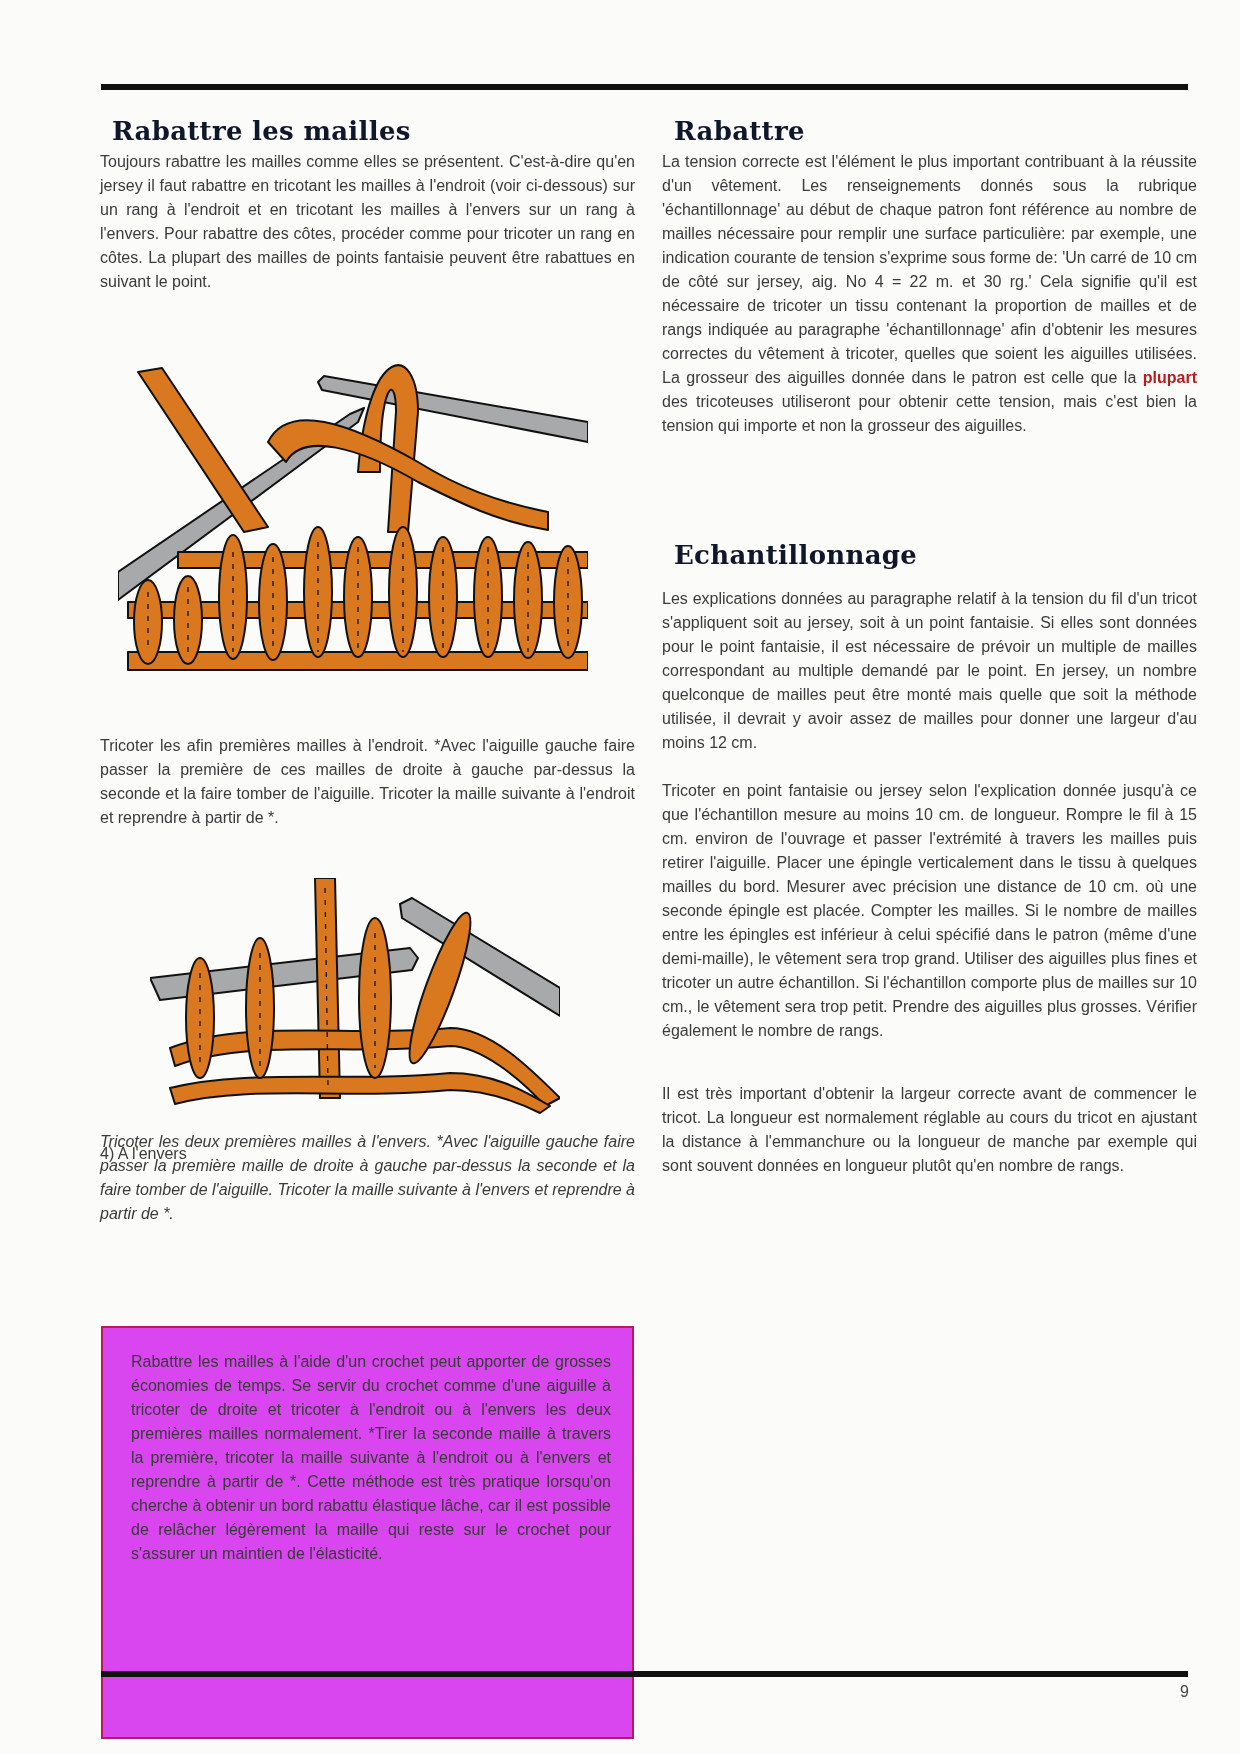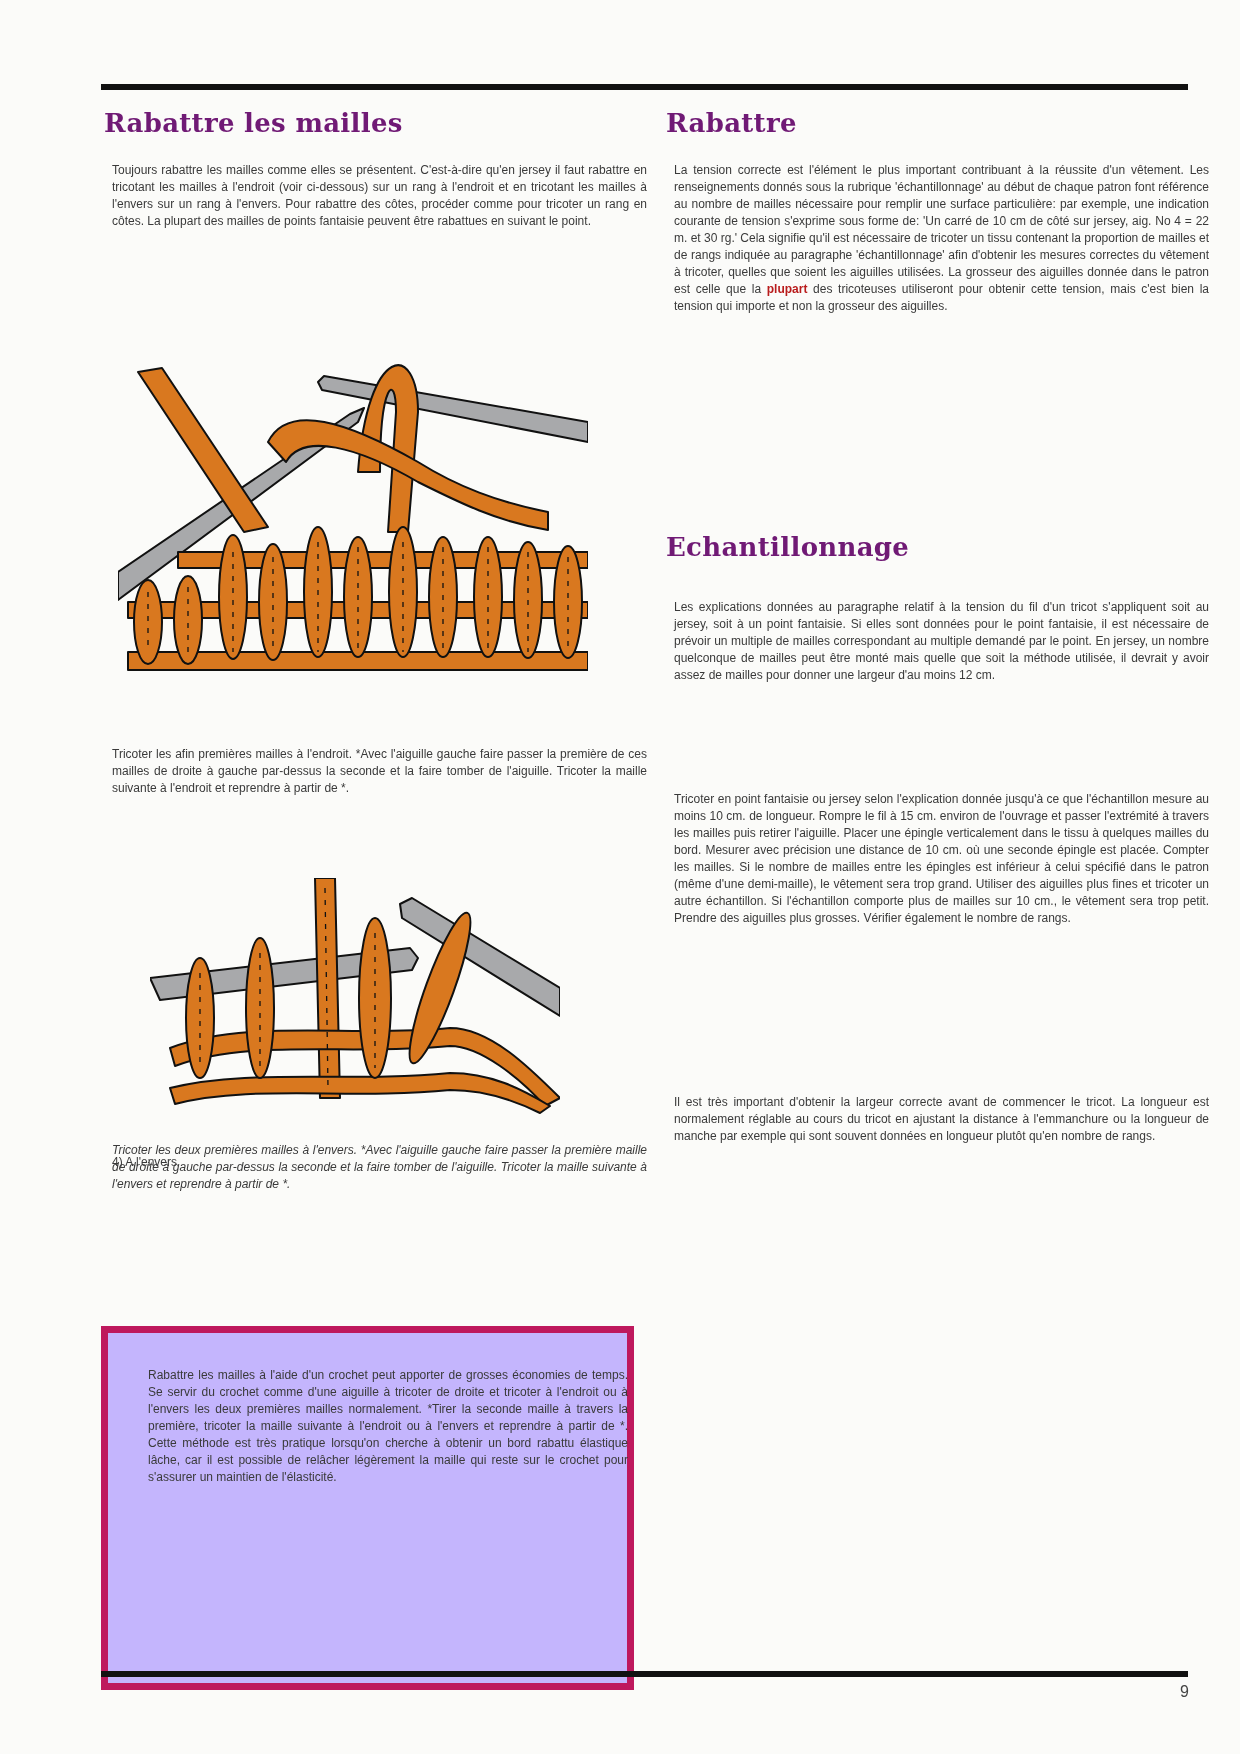--- a/index.html
+++ b/index.html
@@ -6,36 +6,36 @@
   body {
     width:1240px; height:1754px; position:relative; overflow:hidden;
     background:#fbfbf9;
     font-family:"Liberation Sans", "DejaVu Sans", sans-serif;
     color:#3a3a3a;
   }
   .rule { position:absolute; background:#111; }
   .rule.top { left:101px; top:84px; width:1087px; height:6px; }
   .rule.bottom { left:101px; top:1671px; width:1087px; height:6px; }
   .heading {
-    position:absolute; margin:4px;
+    position:absolute; margin:12px;
     font-family:"DejaVu Serif", "Liberation Serif", serif;
-    font-weight:bold; font-size:26px; color:#701a75; letter-spacing:0.3px;
+    font-weight:bold; font-size:26px; color:#0f172a; letter-spacing:0.3px;
   }
   .para {
-    position:absolute; margin:12px;
-    font-size:12px; line-height:17px; text-align:justify;
+    position:absolute; margin:0;
+    font-size:16px; line-height:24px; text-align:justify;
     text-align-last:left; color:#3a3a3a;
   }
   .para b { color:#b91c1c; }
   .col-left { left:100px; width:535px; }
   .col-right { left:662px; width:535px; }
   .figure { position:absolute; }
   .callout {
-    position:absolute; left:101px; top:1326px; width:533px; height:364px;
-    background:#c4b5fd; border:7px solid #be185d; box-sizing:border-box;
+    position:absolute; left:101px; top:1326px; width:533px; height:413px;
+    background:#d946ef; border:2px solid #be185d; box-sizing:border-box;
   }
   .callout .para { position:absolute; left:28px; top:22px; width:480px; }
   .page-number {
     position:absolute; left:1180px; top:1683px; font-size:16px; color:#444;
   }
 </style>
 </head>
 <body>
 
 <div class="rule top"></div>

